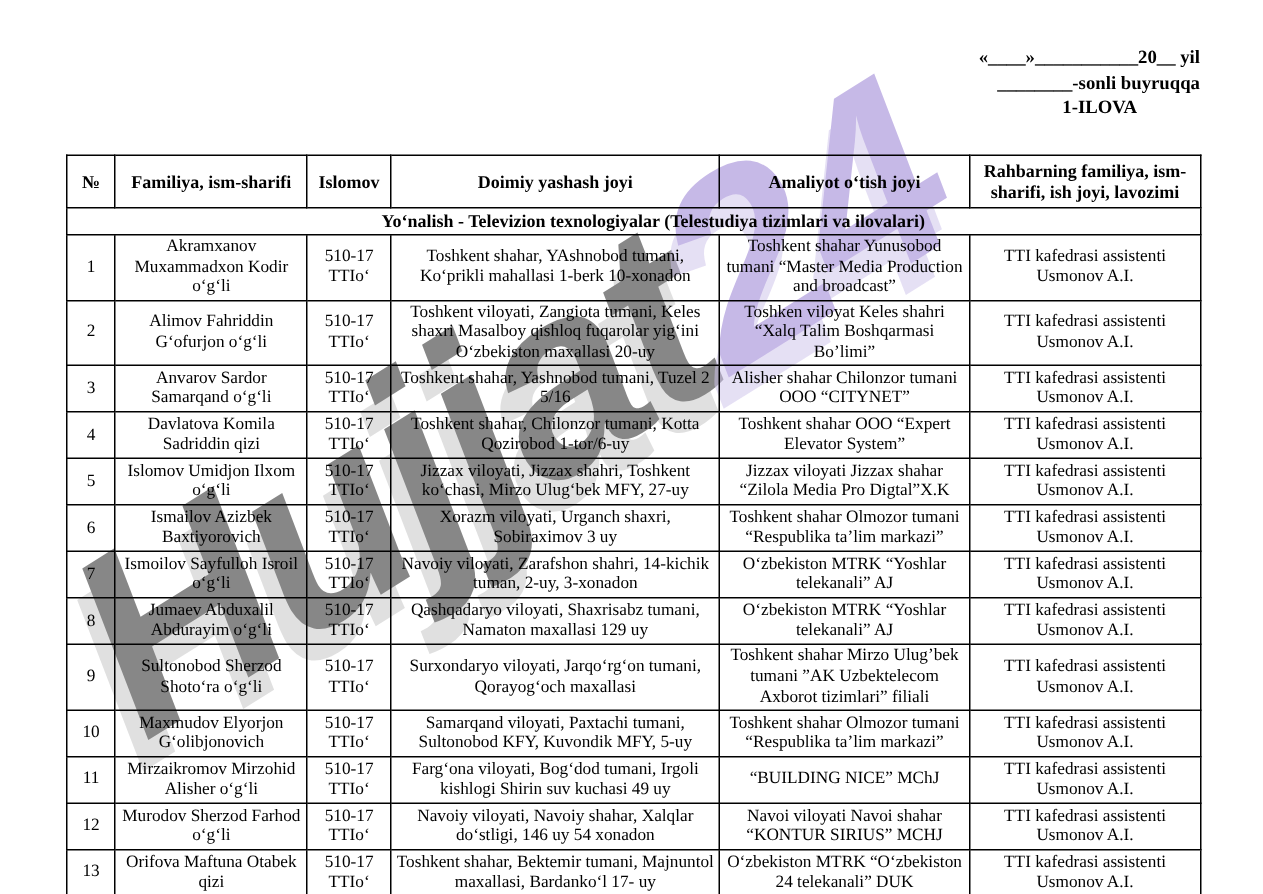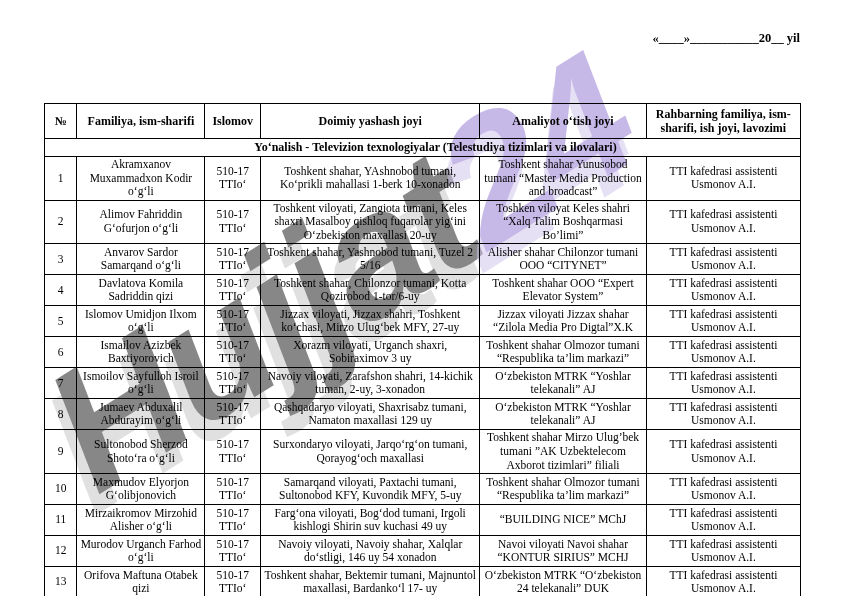--- a/index.html
+++ b/index.html
@@ -47,20 +47,22 @@
 <body>
 
 <div class="page">
 
   <div class="watermark">
     <span class="wm-gray">Hujjat</span><span class="wm-accent">24</span>
   </div>
 
   <div class="order-block">
     <div class="order-line">«____»___________20__ yil</div>
+    <div class="order-line">________-sonli buyruqqa</div>
+    <div class="order-line order-line-3">1-ILOVA</div>
   </div>
 
   <div class="table-wrap">
     <table>
       <colgroup>
         <col class="col-num">
           <col class="col-name">
           <col class="col-group">
         <col class="col-res">
           <col class="col-int">
@@ -174,21 +176,21 @@
     <td>11</td>
     <td>Mirzaikromov Mirzohid Alisher o‘g‘li</td>
     <td>510-17 TTIo‘</td>
     <td>Farg‘ona viloyati, Bog‘dod tumani, Irgoli kishlogi Shirin suv kuchasi 49 uy</td>
     <td>“BUILDING NICE” MChJ</td>
     <td>TTI kafedrasi assistenti Usmonov A.I.</td>
   </tr>
 
   <tr>
     <td>12</td>
-    <td>Murodov Urganch Farhod o‘g‘li</td>
+    <td>Murodov Sherzod Farhod o‘g‘li</td>
     <td>510-17 TTIo‘</td>
     <td>Navoiy viloyati, Navoiy shahar, Xalqlar do‘stligi, 146 uy 54 xonadon</td>
     <td>Navoi viloyati Navoi shahar “KONTUR SIRIUS” MCHJ</td>
     <td>TTI kafedrasi assistenti Usmonov A.I.</td>
   </tr>
 
   <tr>
     <td>13</td>
     <td>Orifova Maftuna Otabek qizi</td>
     <td>510-17 TTIo‘</td>

